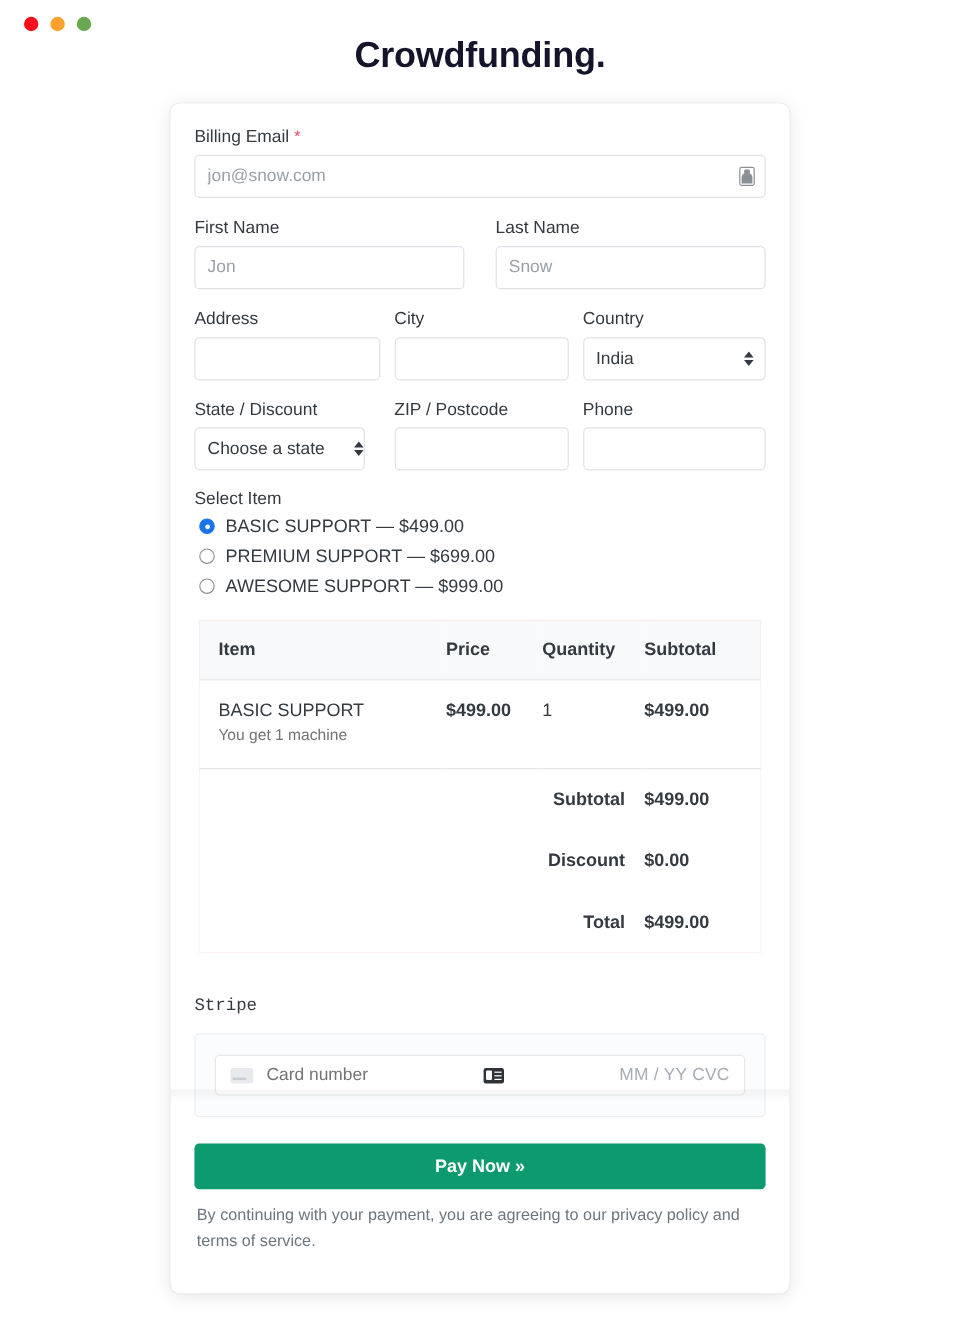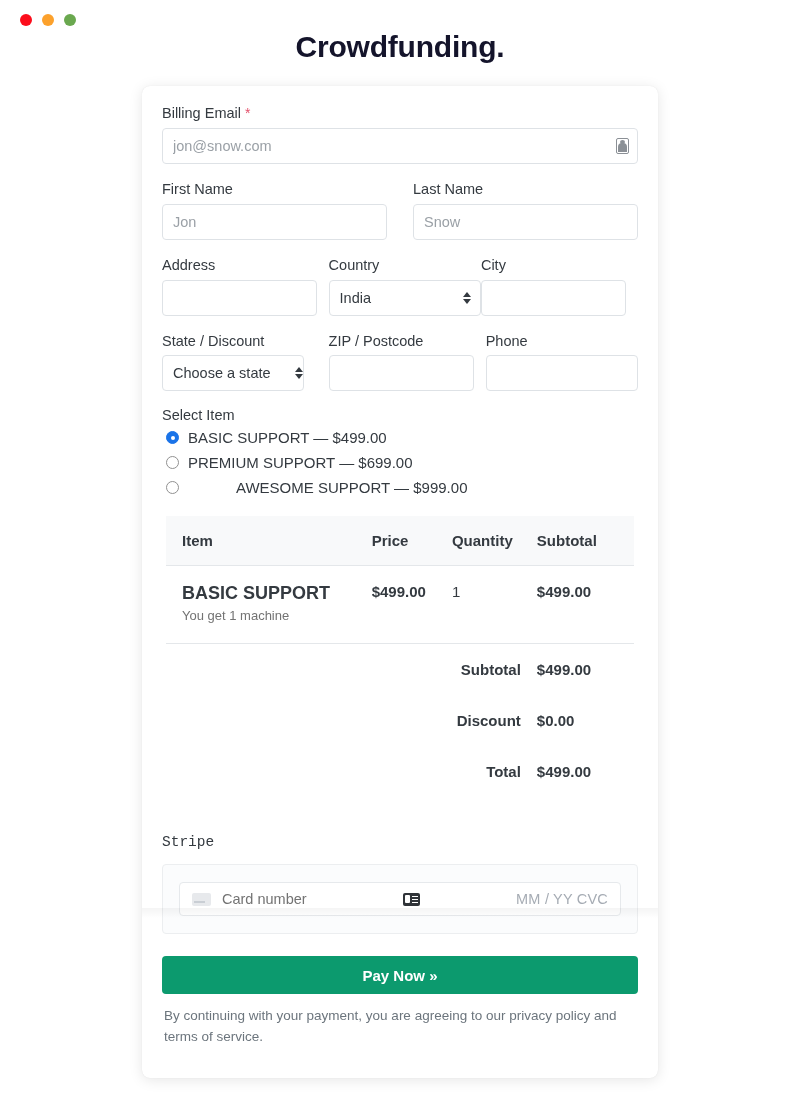--- a/index.html
+++ b/index.html
@@ -110,21 +110,21 @@
     display: flex; flex-direction: column; gap: 2px;
     color: #343a40;
   }
   .sel-arrow span { display:block; width:0; height:0; border-left:4px solid transparent; border-right:4px solid transparent; }
   .sel-arrow .up { border-bottom: 5px solid #343a40; }
   .sel-arrow .dn { border-top: 5px solid #343a40; }
 
   
   .radio-title { font-size: 14.5px; color: #343a40; margin: 2px 0 6px 0; }
   .radio-row { display: flex; align-items: center; margin-bottom: 8px; }
-  .radio-row:last-child { margin-bottom: 0; gap: 48px; }
+  .radio-row:last-child { margin-bottom: 0; }
   input[type=radio] {
     appearance: none; -webkit-appearance: none;
     width: 13px; height: 13px; margin: 0 9px 0 4px;
     border: 1px solid #919191; border-radius: 50%;
     background: #fff; position: relative; flex: none; outline: none;
   }
   input[type=radio]:checked { border-color: #1a73e8; background: #1a73e8; }
   input[type=radio]:checked::after {
     content: ""; position: absolute; left: 3.5px; top: 3.5px;
     width: 4px; height: 4px; border-radius: 50%; background: #fff;
@@ -153,21 +153,21 @@
   .col-price { width: 17%; }
   .col-qty { width: 18%; }
   .col-sub { width: 21%; }
 
   .item-row td {
     padding: 17px 0 20px 0;
     vertical-align: top;
     border-bottom: 1px solid #e4e7ea;
   }
   .item-row td:first-child { padding-left: 16px; }
-  .item-name { font-size: 18px; font-weight: bold; color: #343a40; }
+  .item-name { font-size: 15px; font-weight: normal; color: #343a40; }
   .item-desc { font-size: 13px; color: #737373; margin-top: 4px; }
   .num { font-size: 15px; font-weight: bold; color: #343a40; }
   .num.plain { font-weight: normal; }
 
   .tot-row td { padding: 17px 0; border: none; }
   .tot-label { text-align: right !important; padding-right: 16px !important; font-size: 15px; font-weight: bold; color: #343a40; }
   .tot-value { font-size: 15px; font-weight: bold; color: #343a40; }
 
   
   .section-seam {
@@ -268,37 +268,37 @@
     </div>
     <div style="width:50%; padding-left:13px;">
       <label class="lbl">Last Name</label>
       <input class="field" type="text" placeholder="Snow" style="">
     </div>
   </div>
 
   <div class="row grp">
     <div style="width:35%; padding-right:12px;">
       <label class="lbl">Address</label>
+      <input class="field" type="text" style="">
+    </div>
+    <div style="width:33%; padding-right:12px;">
+      <label class="lbl">City</label>
       <input class="field" type="text" style="">
     </div>
     <div style="width:32%;">
       <label class="lbl">Country</label>
       <div class="sel-wrap" style="width:100%;">
         <select class="field">
           <option>India</option>
         </select>
         <span class="sel-arrow">
           <span class="up"></span>
             <span class="dn"></span>
         </span>
       </div>
-    </div>
-    <div style="width:33%; padding-right:12px;">
-      <label class="lbl">City</label>
-      <input class="field" type="text" style="">
     </div>
   </div>
 
   <div class="row grp">
     <div style="width:35%; padding-right:12px;">
       <label class="lbl">State / Discount</label>
       <div class="sel-wrap" style="width:151px;">
         <select class="field" style="width:142px;">
           <option>Choose a state</option>
         </select>

